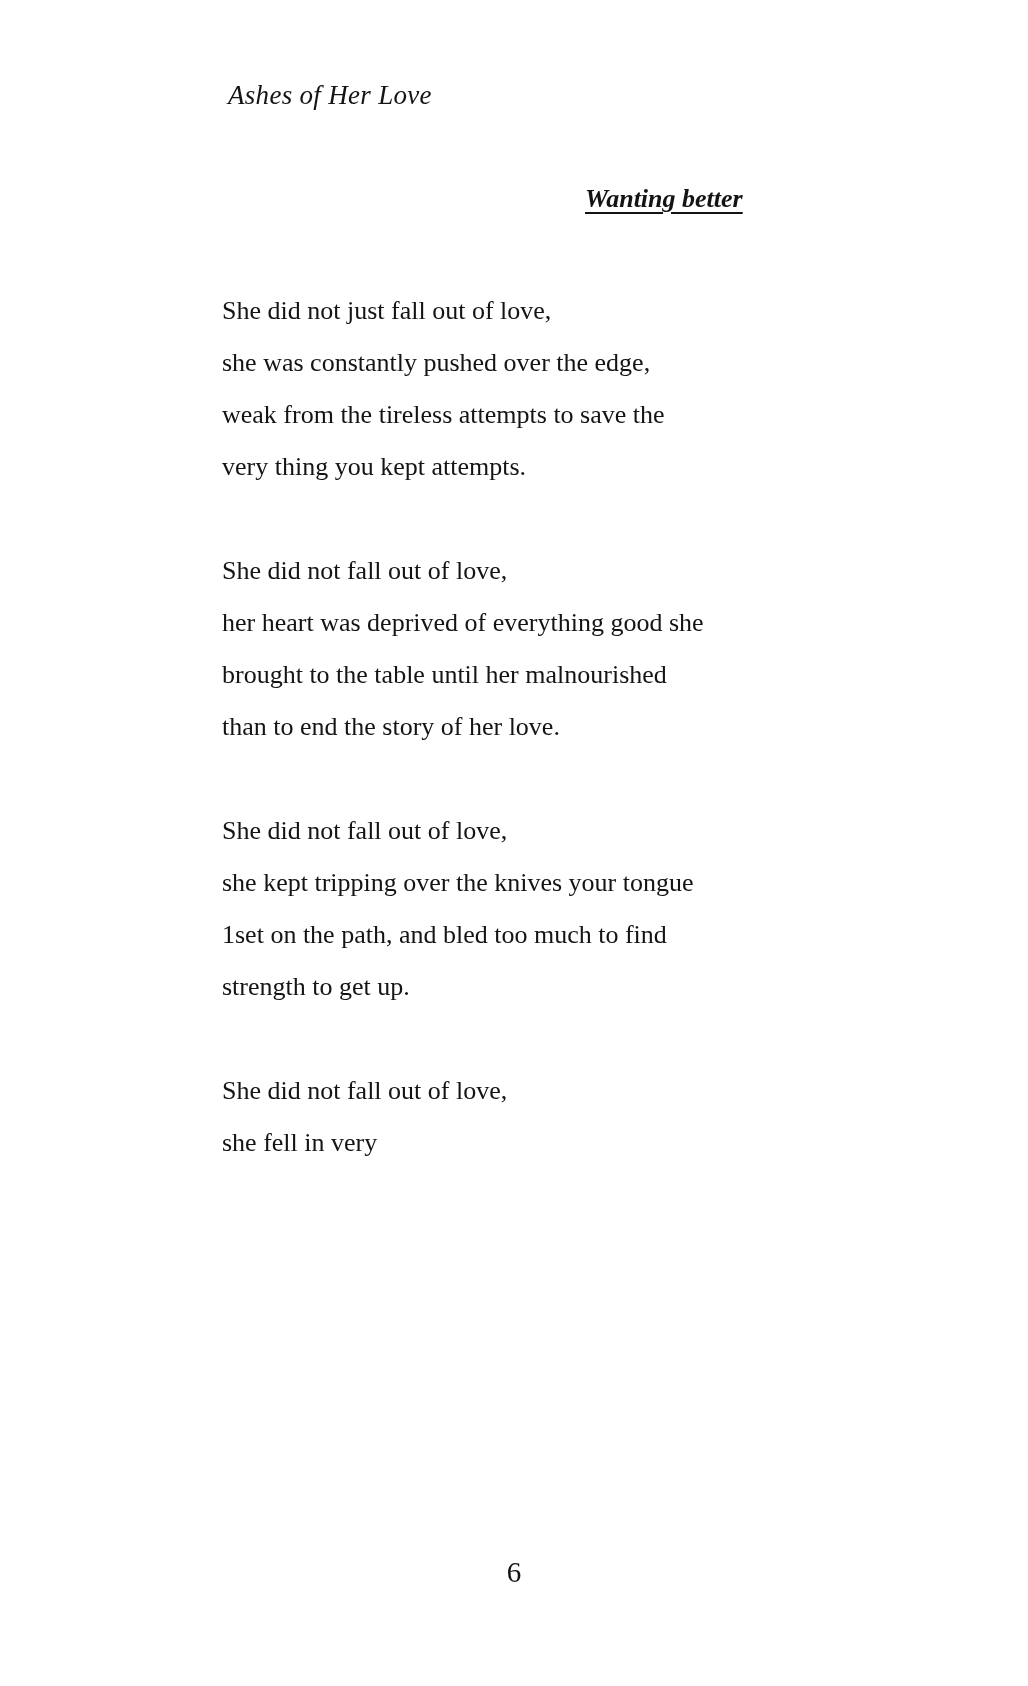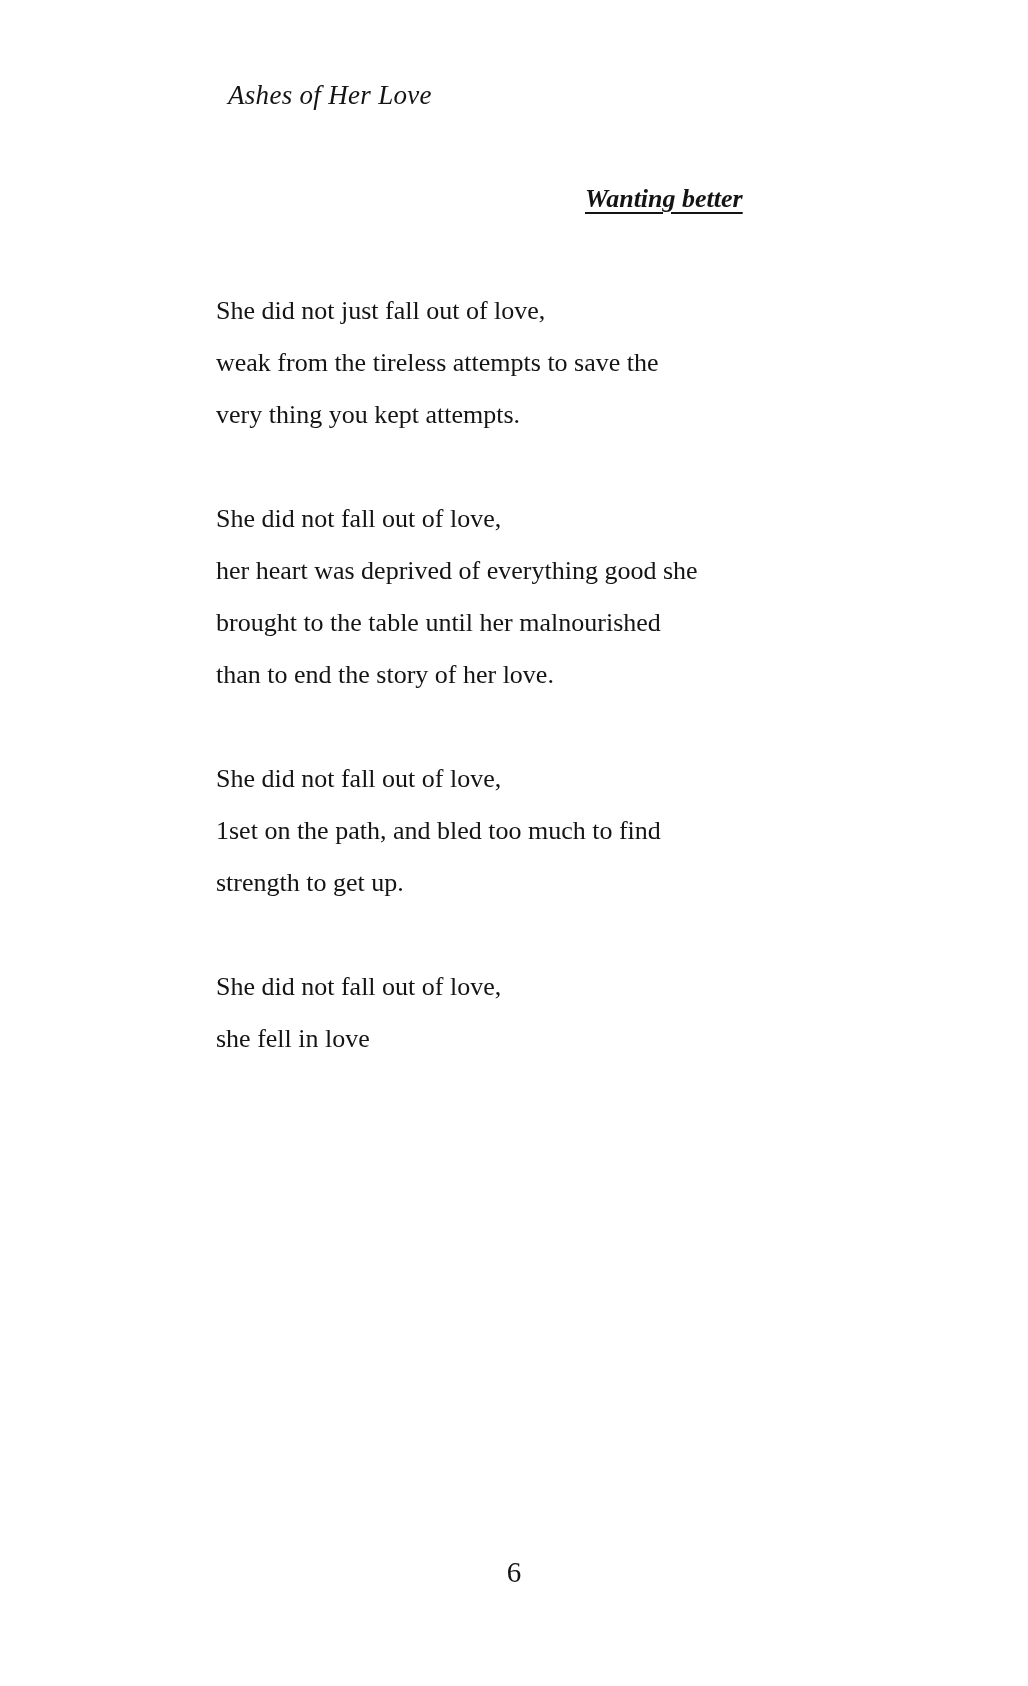--- a/index.html
+++ b/index.html
@@ -36,21 +36,21 @@
     font-size: 26px;
     font-weight: 700;
     font-style: italic;
     text-decoration: underline;
     text-decoration-thickness: 2px;
     text-underline-offset: 5px;
     white-space: nowrap;
   }
   .poem {
     position: absolute;
-    left: 216px;
+    left: 222px;
     top: 285px;
     font-size: 26px;
   }
   .stanza {
     margin: 0 0 52px 0;
   }
   .poem .line {
     line-height: 52px;
     white-space: nowrap;
   }
@@ -72,39 +72,41 @@
 <div class="page">
 
   <div class="running-header">Ashes of Her Love</div>
 
   <h1 class="poem-title">Wanting better</h1>
 
   <div class="poem">
 
     <div class="stanza">
       <div class="line">She did not just fall out of love,</div>
+      <div class="line">she was constantly pushed over the edge,</div>
       <div class="line">weak from the tireless attempts to save the</div>
       <div class="line">very thing you kept attempts.</div>
     </div>
 
     <div class="stanza">
       <div class="line">She did not fall out of love,</div>
       <div class="line">her heart was deprived of everything good she</div>
       <div class="line">brought to the table until her malnourished</div>
       <div class="line">than to end the story of her love.</div>
     </div>
 
     <div class="stanza">
       <div class="line">She did not fall out of love,</div>
+      <div class="line">she kept tripping over the knives your tongue</div>
       <div class="line">1set on the path, and bled too much to find</div>
       <div class="line">strength to get up.</div>
     </div>
 
     <div class="stanza">
       <div class="line">She did not fall out of love,</div>
-      <div class="line">she fell in love</div>
+      <div class="line">she fell in very</div>
     </div>
 
   </div>
 
   <div class="page-number">6</div>
 
 </div>
 
 </body></html>

